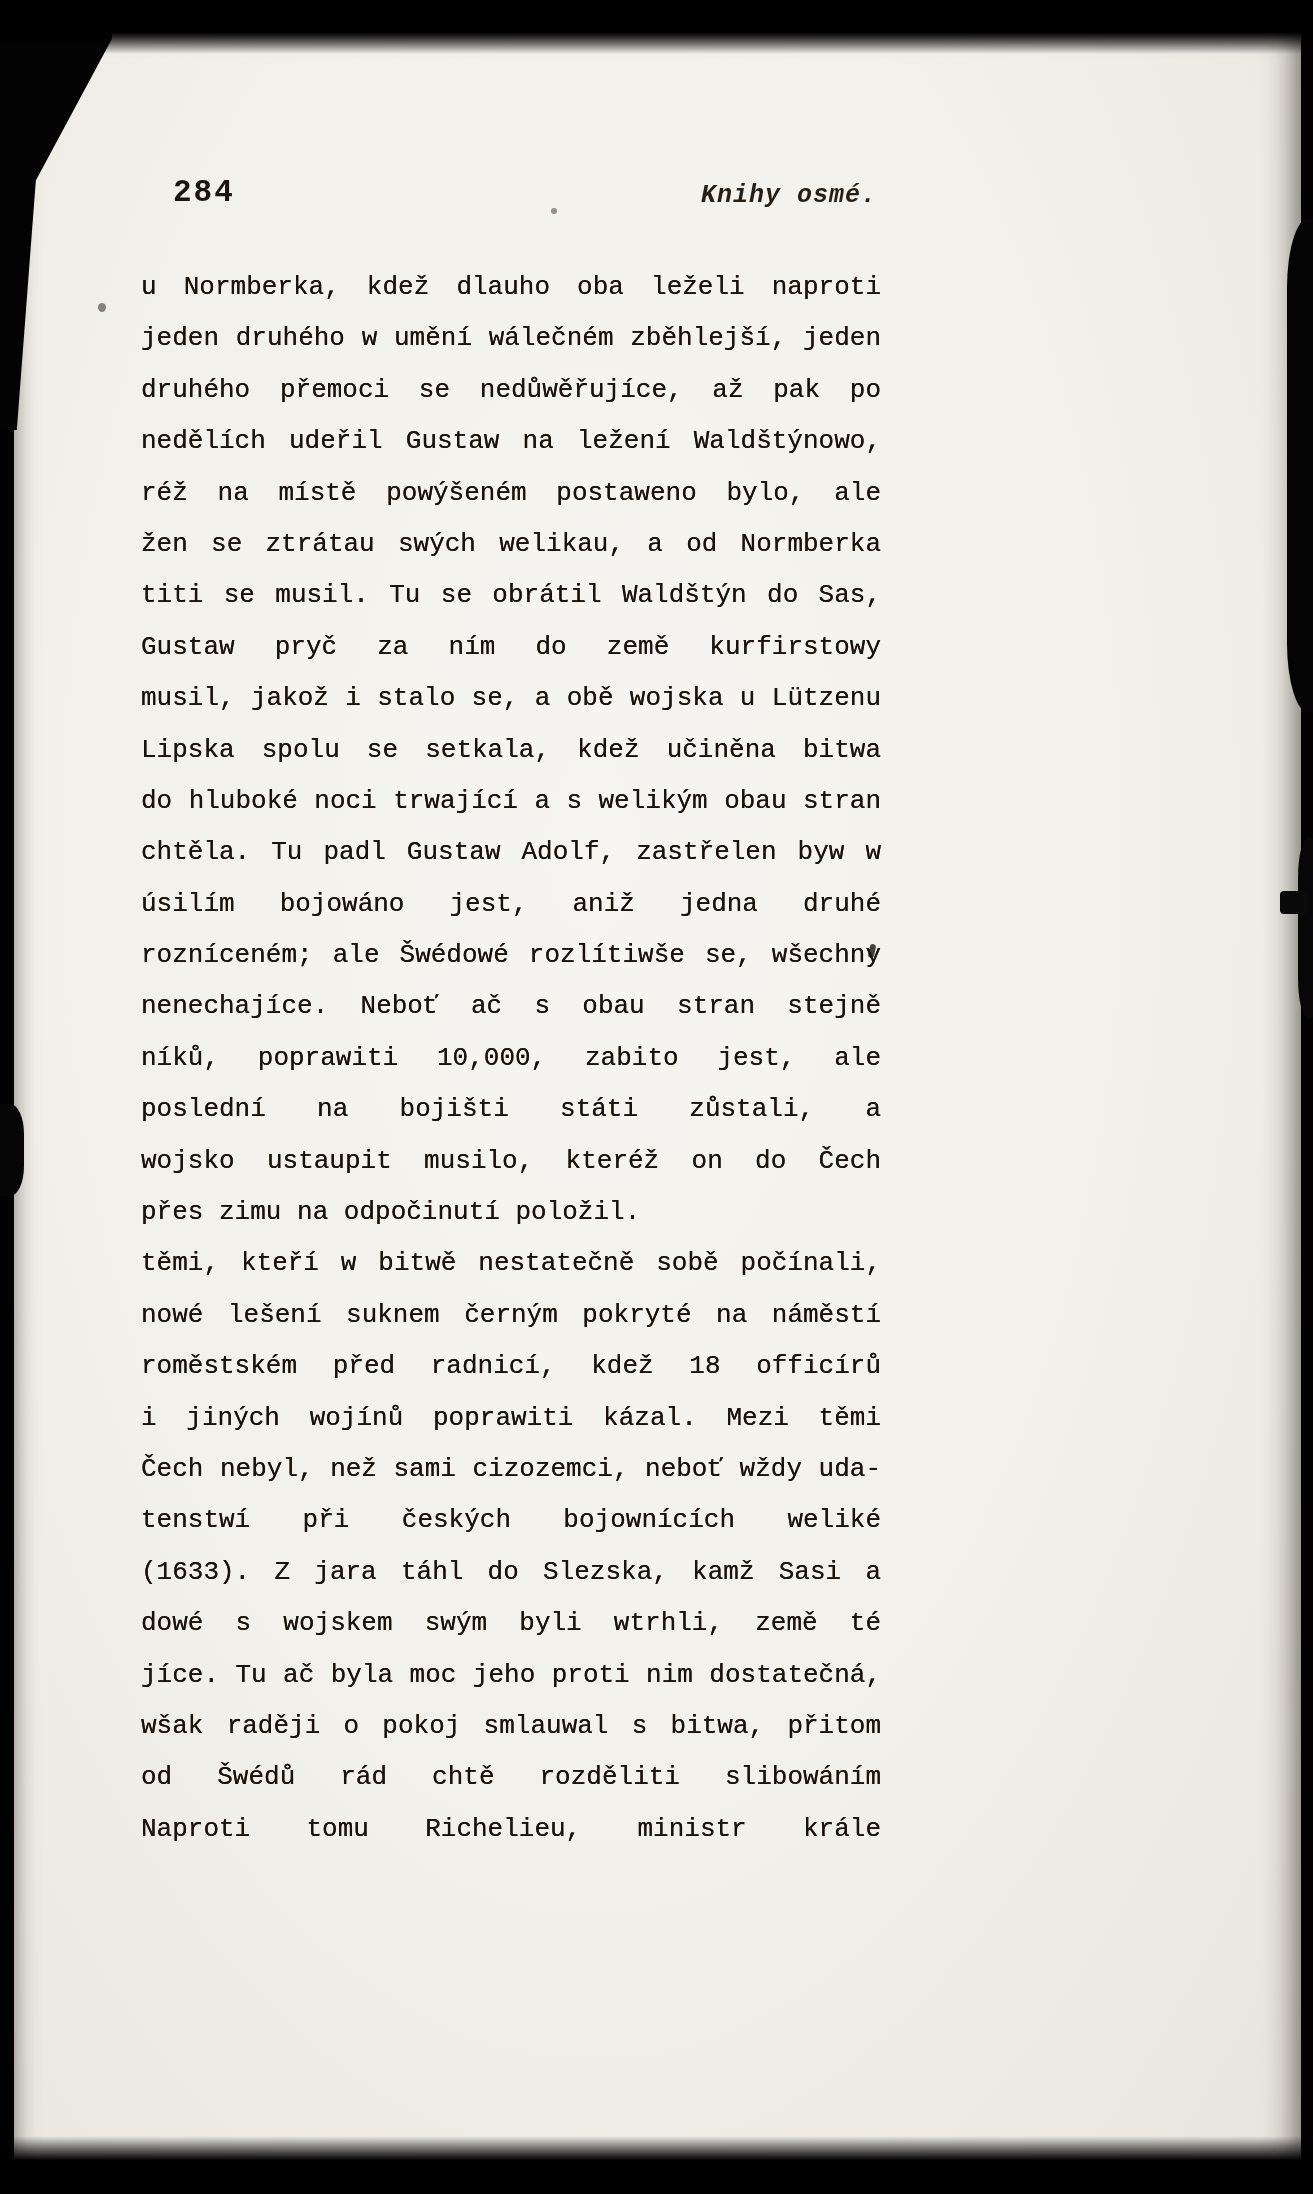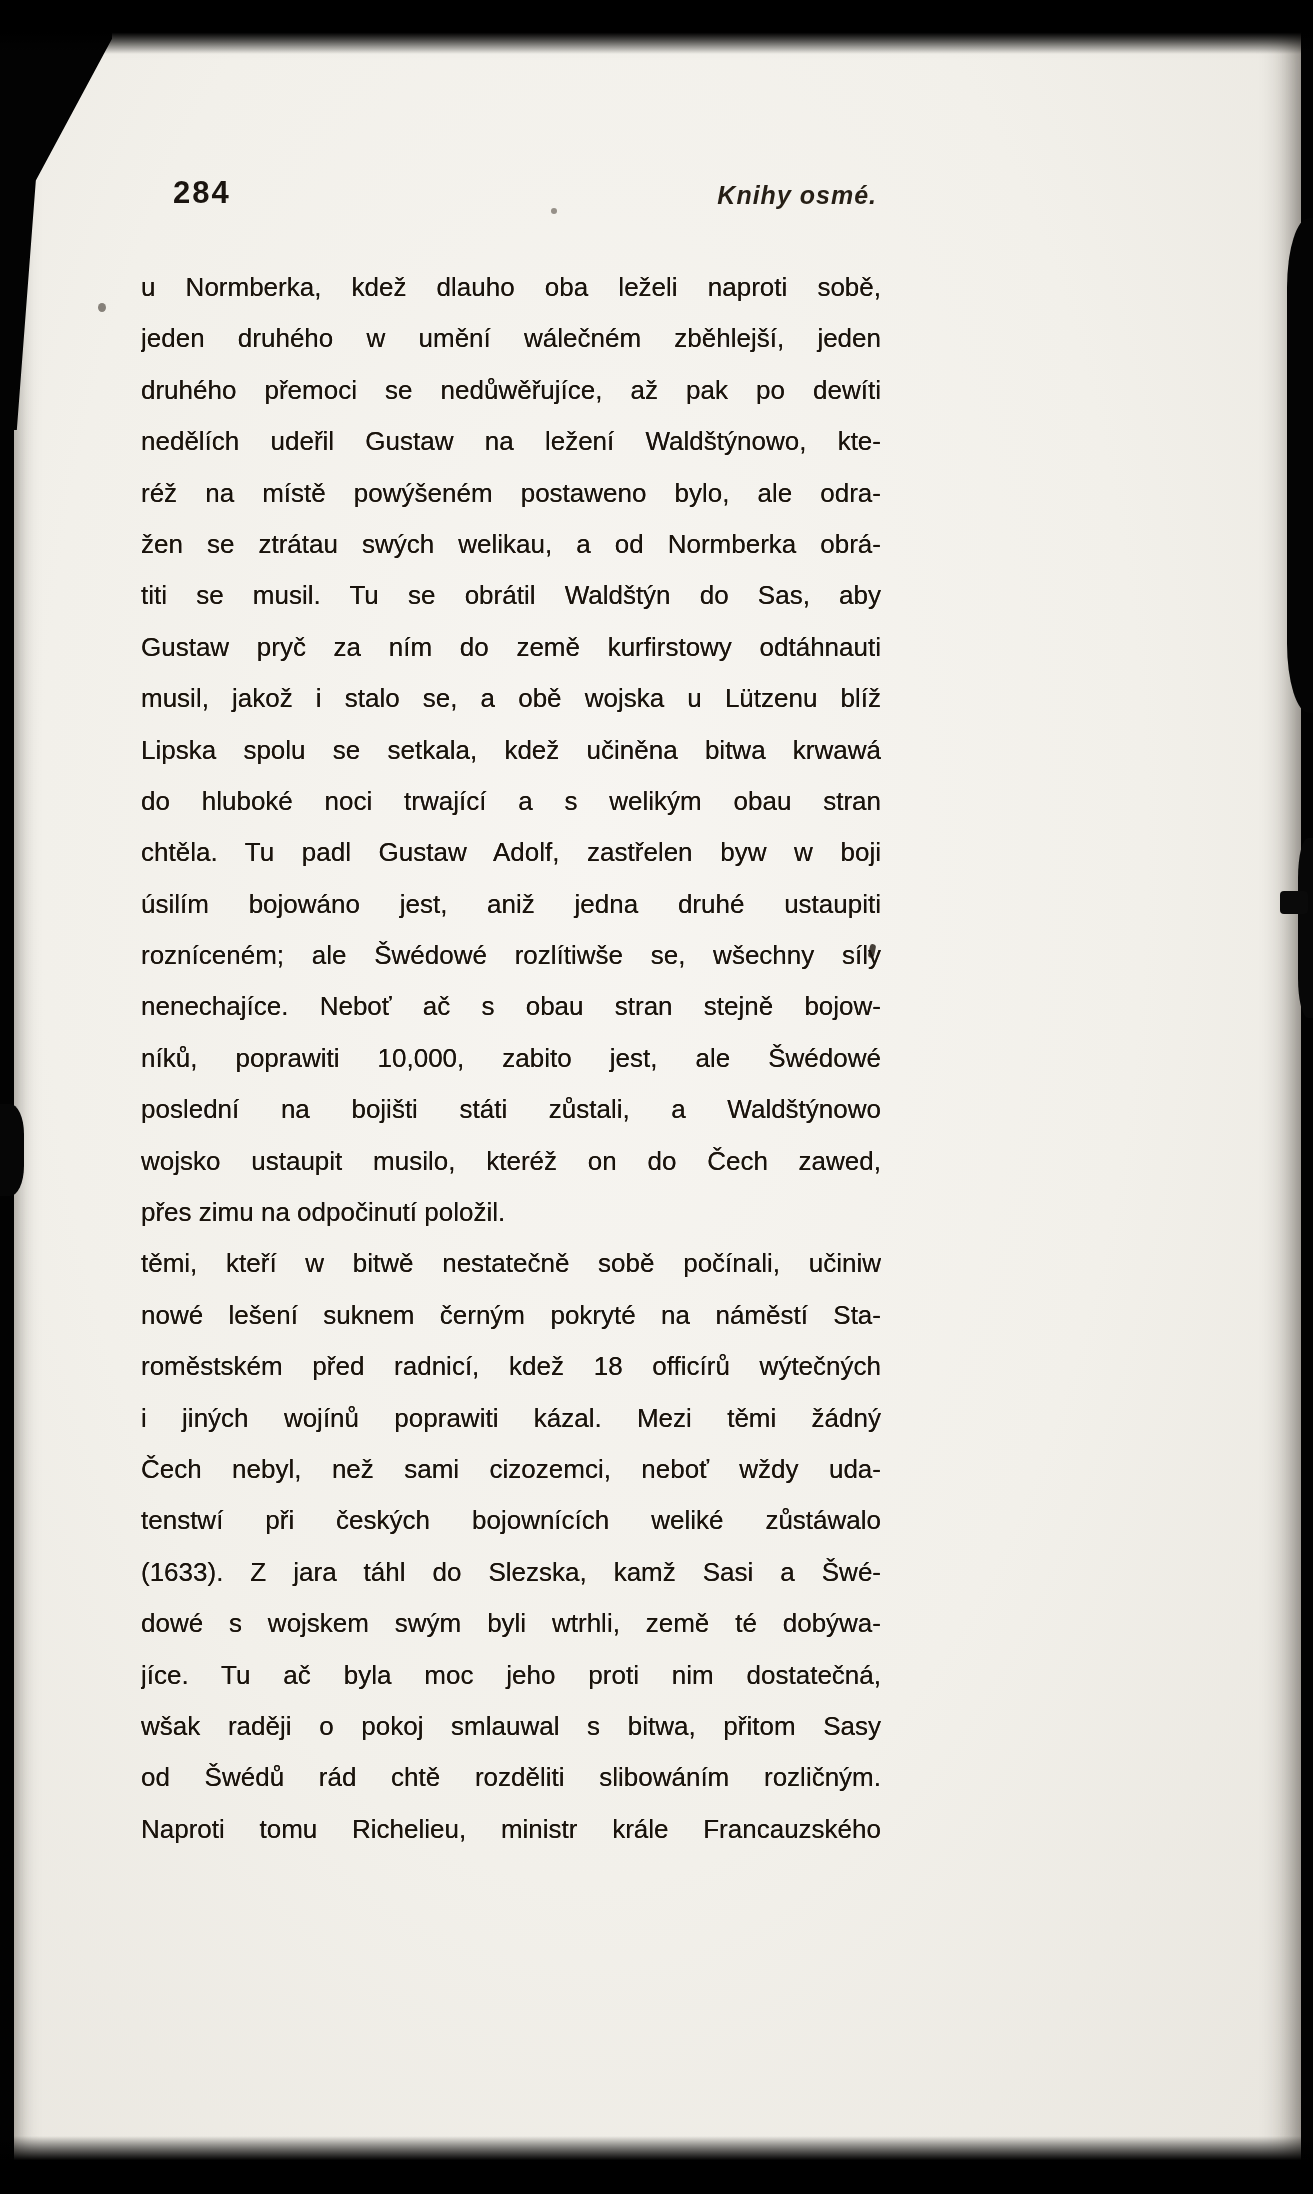--- a/index.html
+++ b/index.html
@@ -1,18 +1,18 @@
 <!DOCTYPE html>
 <html><head>
 <meta charset="utf-8">
 <style>
   html,body{margin:0;padding:0;background:#000;}
   .scan{
     position:relative;width:1313px;height:2194px;background:#050505;overflow:hidden;
-    font-family:Liberation Sans, sans-serif;
+    font-family:Liberation Mono, monospace;
   }
   .paper{
     position:absolute;left:13px;top:30px;right:11px;bottom:16px;
     background:radial-gradient(ellipse at 45% 38%, #f7f5f1 0%, #f2f0ea 55%, #e8e5de 100%);
     box-shadow:
       inset -22px 0 30px -12px rgba(25,18,10,.45),
       inset 16px 0 24px -14px rgba(25,18,10,.38),
       inset 0 -20px 34px -16px rgba(25,18,10,.32),
       inset 0 18px 26px -16px rgba(25,18,10,.42);
   }

